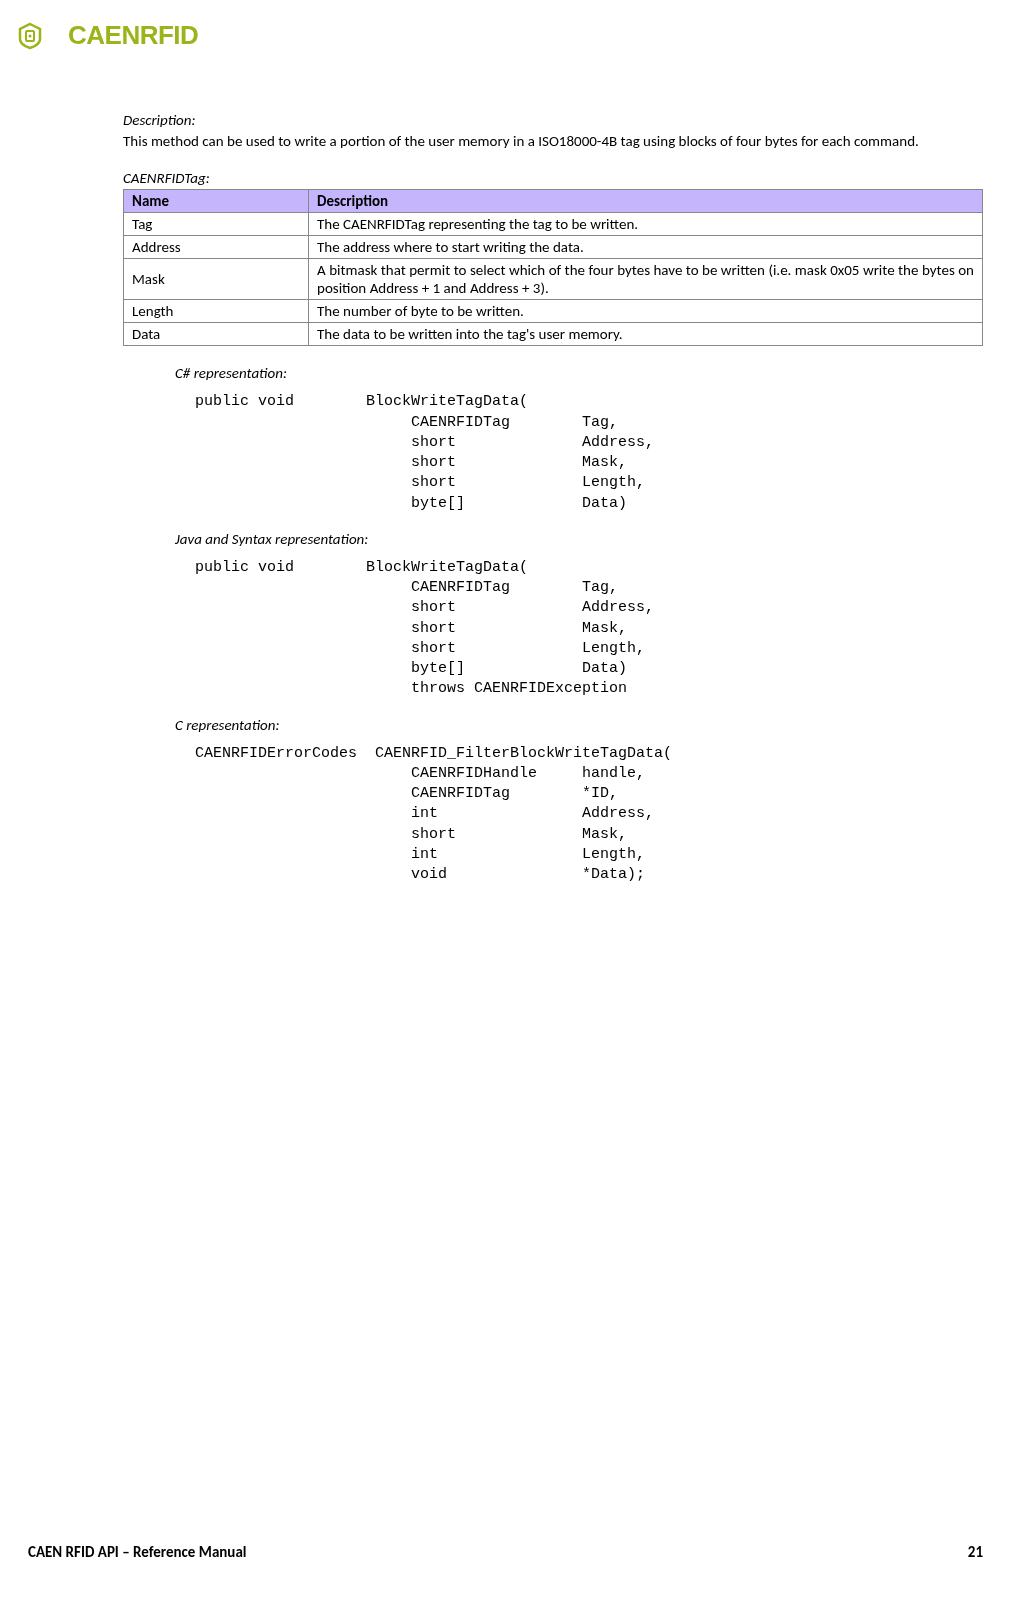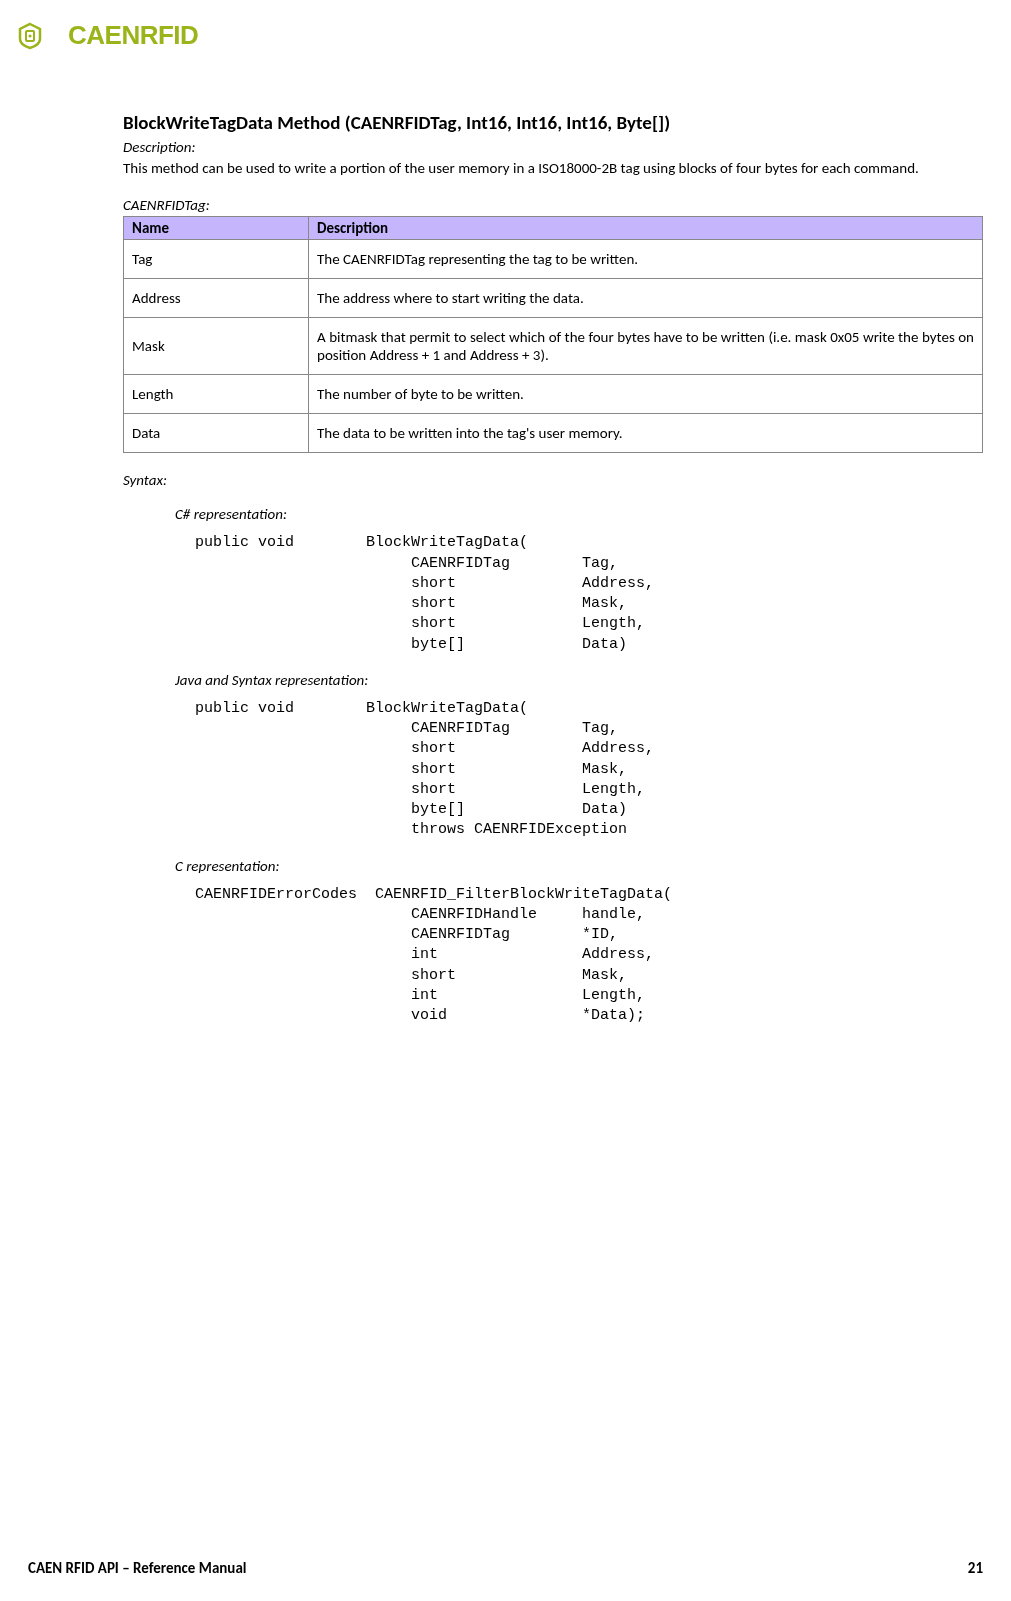--- a/index.html
+++ b/index.html
@@ -59,21 +59,21 @@
     }
     .params-table th {
       background: #c4b5fd;
       text-align: left;
       font-weight: 700;
       padding: 2px 8px;
       border: 1px solid #888;
     }
     .params-table td {
       border: 1px solid #888;
-      padding: 10px 8px;
+      padding: 2px 8px;
       vertical-align: middle;
       text-align: justify;
     }
     .params-table td:first-child {
       width: 185px;
     }
     .repr-label {
       font-style: italic;
       margin-left: 52px;
       margin-top: 16px;
@@ -81,21 +81,21 @@
     }
     .code-block {
       font-family: "Courier New", monospace;
       font-size: 15px;
       white-space: pre;
       margin-left: 72px;
       line-height: 1.35;
     }
     .footer {
       position: absolute;
-      bottom: 24px;
+      bottom: 40px;
       left: 28px;
       right: 28px;
       display: flex;
       justify-content: space-between;
       font-weight: 700;
       font-size: 15px;
     }
   </style>
 </head>
 <body>
@@ -105,23 +105,22 @@
     <svg viewBox="0 0 28 28" width="28" height="28">
       <path d="M14 2 L24 7 L24 17 Q24 23 14 26 Q4 23 4 17 L4 7 Z" fill="none" stroke="#9bb41a" stroke-width="2.5"></path>
       <rect x="10" y="9" width="8" height="10" rx="1" fill="none" stroke="#9bb41a" stroke-width="2"></rect>
       <circle cx="14" cy="14" r="1.5" fill="#9bb41a"></circle>
     </svg>
   </span>
   <span class="logo-text">CAENRFID</span>
 </div>
 
 <div class="content">
-  <div class="method-title">BlockWriteTagData Method (CAENRFIDTag, Int16, Int16, Int16, Byte[])</div>
   <div class="section-label">Description:</div>
-  <div class="description-text">This method can be used to write a portion of the user memory in a ISO18000-2B tag using blocks of four bytes for each command.</div>
+  <div class="description-text">This method can be used to write a portion of the user memory in a ISO18000-4B tag using blocks of four bytes for each command.</div>
 
   <div class="section-label">CAENRFIDTag:</div>
   <table class="params-table">
     <thead>
       <tr>
         <th>Name</th>
         <th>Description</th>
       </tr>
     </thead>
     <tbody>
@@ -141,21 +140,20 @@
         <td>Length</td>
         <td>The number of byte to be written.</td>
       </tr>
       <tr>
         <td>Data</td>
         <td>The data to be written into the tag's user memory.</td>
       </tr>
     </tbody>
   </table>
 
-  <div class="section-label">Syntax:</div>
 
   <div class="repr-label">C# representation:</div>
   <div class="code-block">public void        BlockWriteTagData(
                         CAENRFIDTag        Tag,
                         short              Address,
                         short              Mask,
                         short              Length,
                         byte[]             Data)</div>
 
   <div class="repr-label">Java and Syntax representation:</div>

